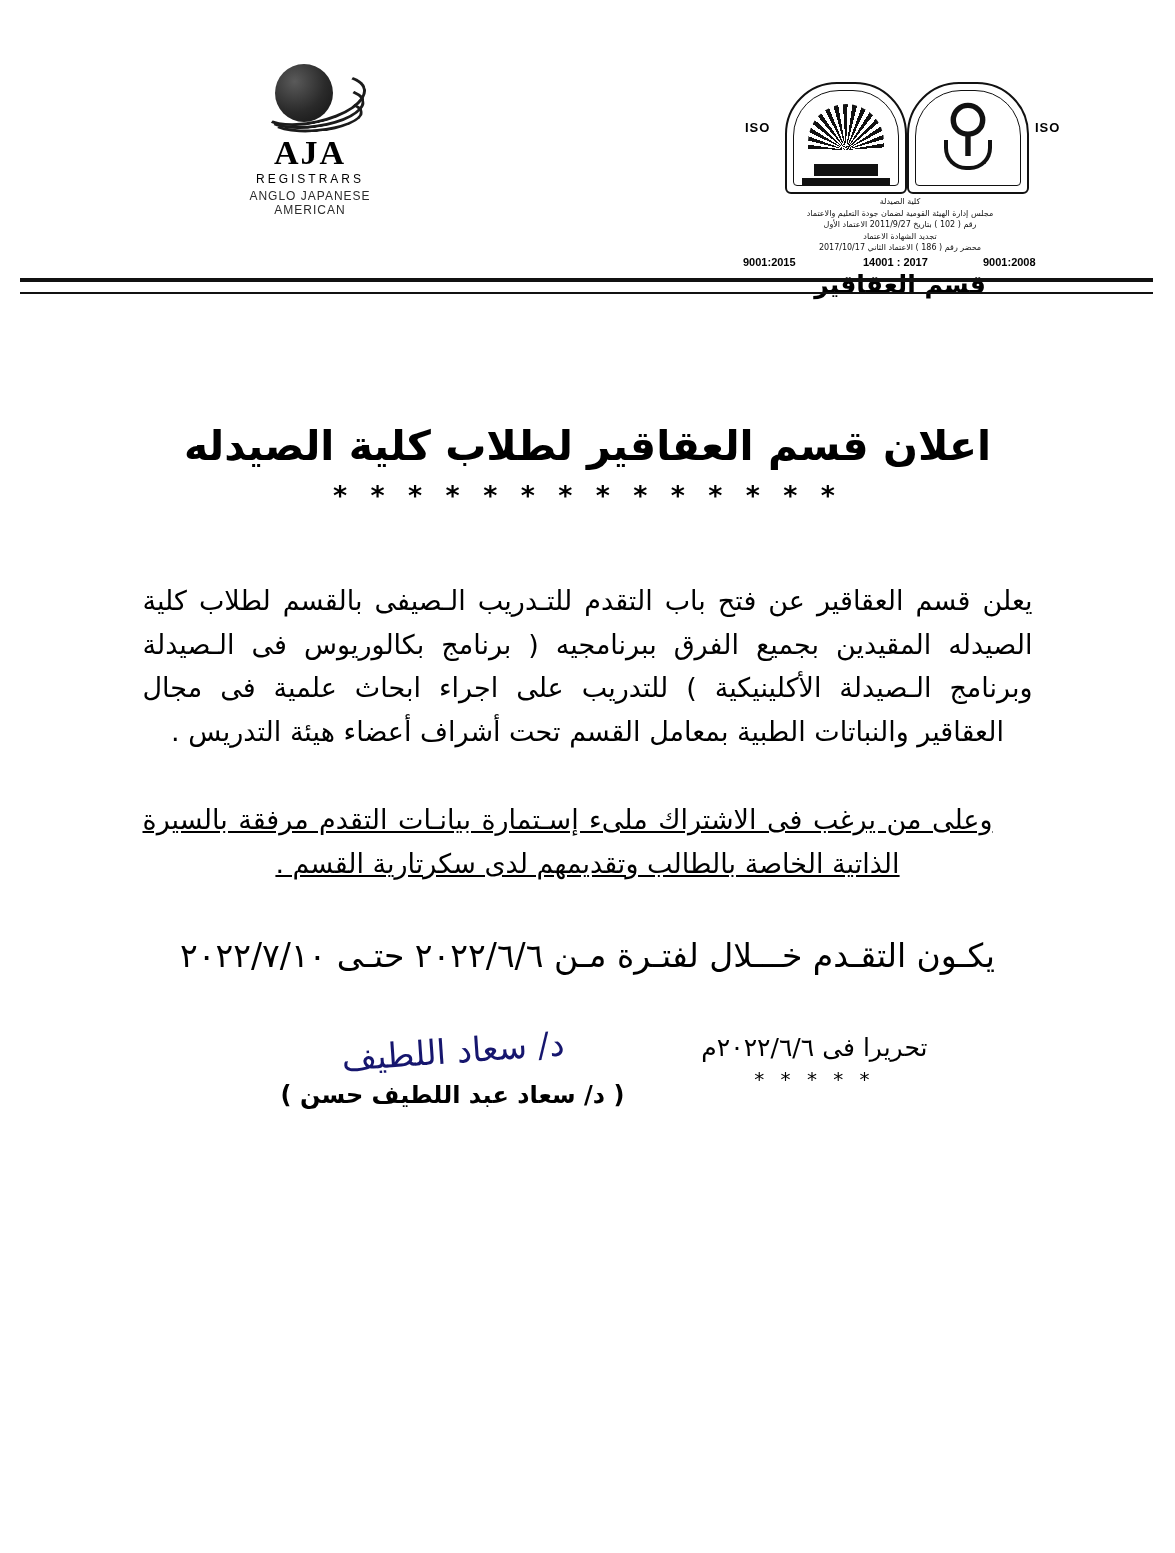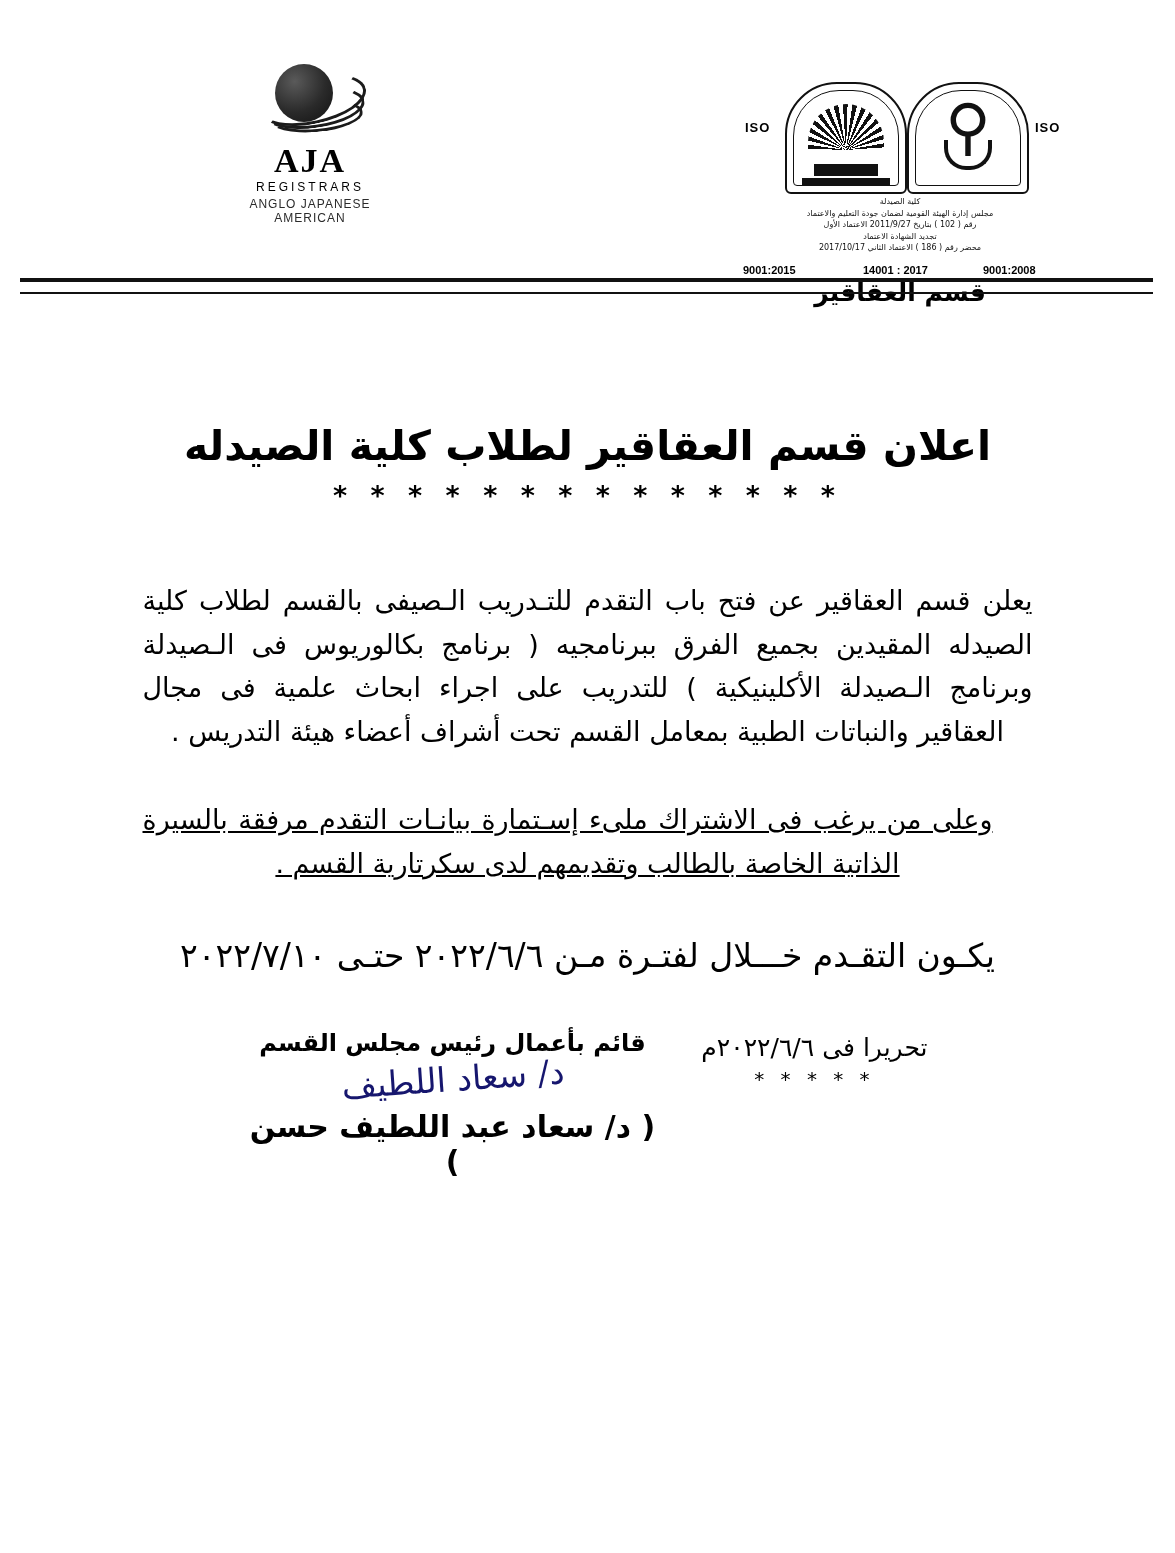--- a/index.html
+++ b/index.html
@@ -62,21 +62,21 @@
   .aja-globe .s1 { left: 6px;  top: 14px; width: 104px; height: 42px; transform: rotate(-12deg); }
   .aja-globe .s2 { left: 12px; top: 26px; width: 96px;  height: 34px; transform: rotate(-8deg); }
   .aja-globe .s3 { left: 18px; top: 38px; width: 88px;  height: 26px; transform: rotate(-5deg); }
 
   .aja-name {
     font-family: "Liberation Serif", serif;
     font-weight: bold;
     font-size: 34px;
     letter-spacing: 2px;
     line-height: 1;
-    margin-top: 10px;
+    margin-top: 2px;
   }
   .aja-sub {
     font-family: "Liberation Sans", sans-serif;
     font-size: 12px;
     letter-spacing: 3px;
     margin-top: 2px;
   }
   .aja-sub2 {
     font-family: "Liberation Sans", sans-serif;
     font-size: 12px;
@@ -179,21 +179,21 @@
     font-family: "DejaVu Sans", sans-serif;
     font-size: 8px;
     line-height: 1.45;
     color: #111;
     margin-top: 2px;
     direction: rtl;
   }
   .iso-codes {
     position: relative;
     height: 14px;
-    margin-top: 10px;
+    margin-top: 2px;
   }
   .iso-codes span {
     position: absolute;
     font-family: "Liberation Sans", sans-serif;
     font-size: 11px;
     font-weight: bold;
   }
   .iso-codes .c1 { left: 8px; }
   .iso-codes .c2 { left: 128px; }
   .iso-codes .c3 { left: 248px; }
@@ -308,21 +308,21 @@
   }
   .signature {
     font-family: "DejaVu Serif", serif;
     font-size: 34px;
     color: #16166e;
     margin-top: 2px;
     transform: rotate(-4deg);
     letter-spacing: -2px;
   }
   .sign-name {
-    font-size: 30px;
+    font-size: 24px;
     font-weight: bold;
     margin-top: 10px;
   }
 </style>
 </head>
 <body>
 
 <div class="page">
 
   <div class="header">
@@ -389,20 +389,19 @@
     <div class="gap-2"></div>
     <p class="dates">يكـون التقـدم خـــلال لفتـرة مـن ٢٠٢٢/٦/٦ حتـى ٢٠٢٢/٧/١٠</p>
 
     <div class="footer">
       <div class="footer-right">
         <div>تحريرا فى ٢٠٢٢/٦/٦م</div>
         <div class="footer-stars">* * * * *</div>
       </div>
 
       <div class="footer-left">
-        <div class="sign-title">قائم بأعمال رئيس مجلس القسم</div>
         <div class="signature">د/ سعاد اللطيف</div>
         <div class="sign-name">( د/ سعاد عبد اللطيف حسن )</div>
       </div>
     </div>
   </div>
 
 </div>
 
 </body></html>

